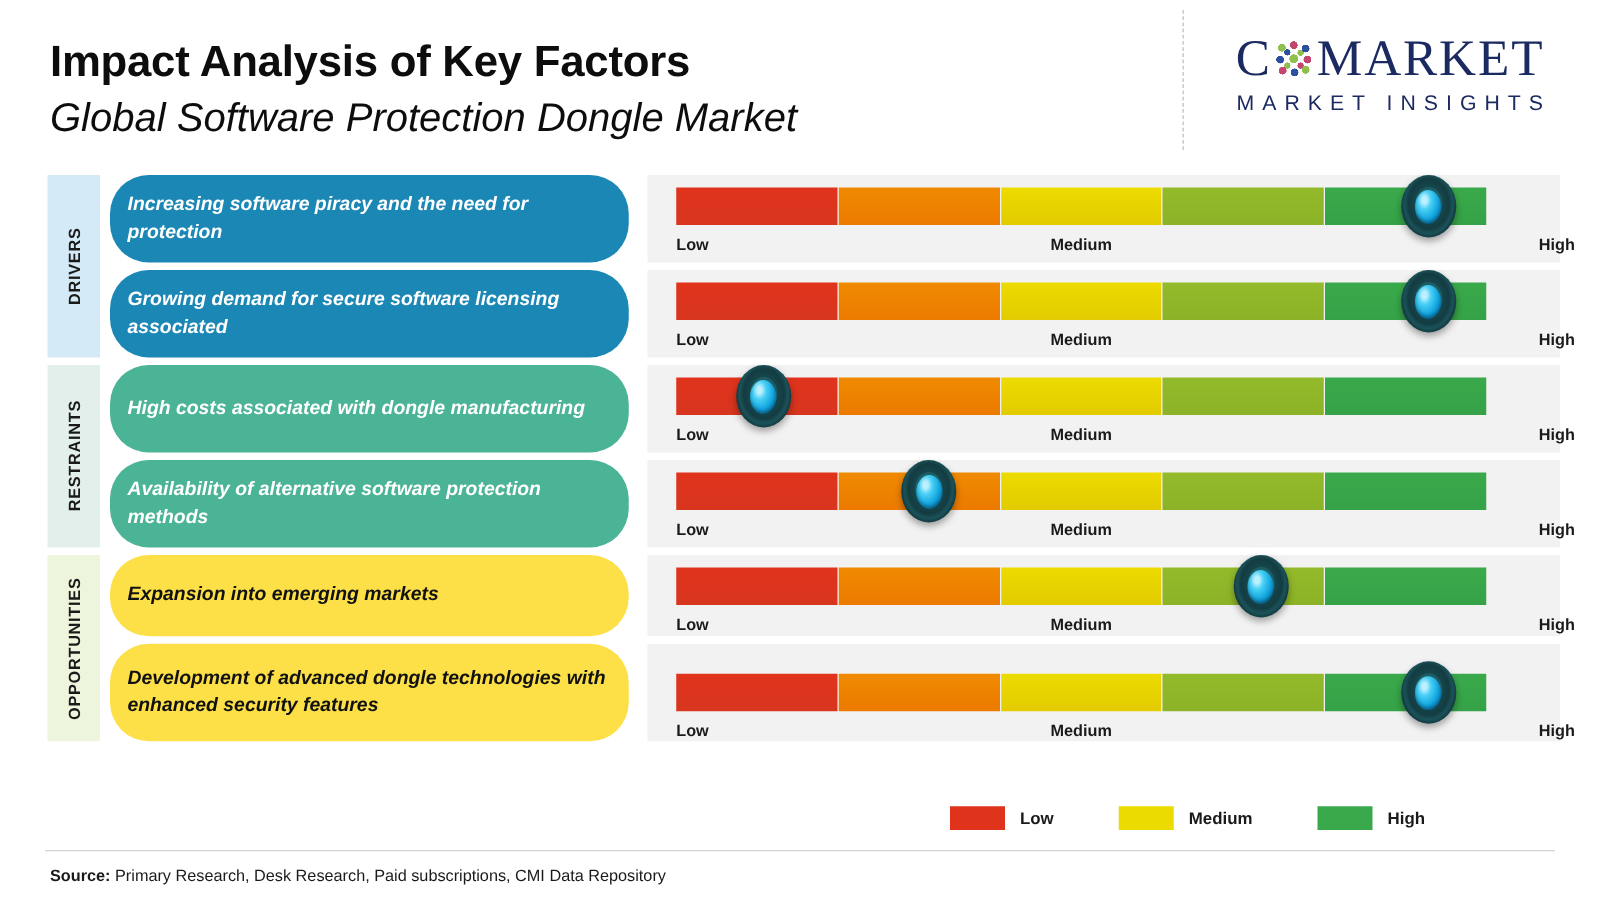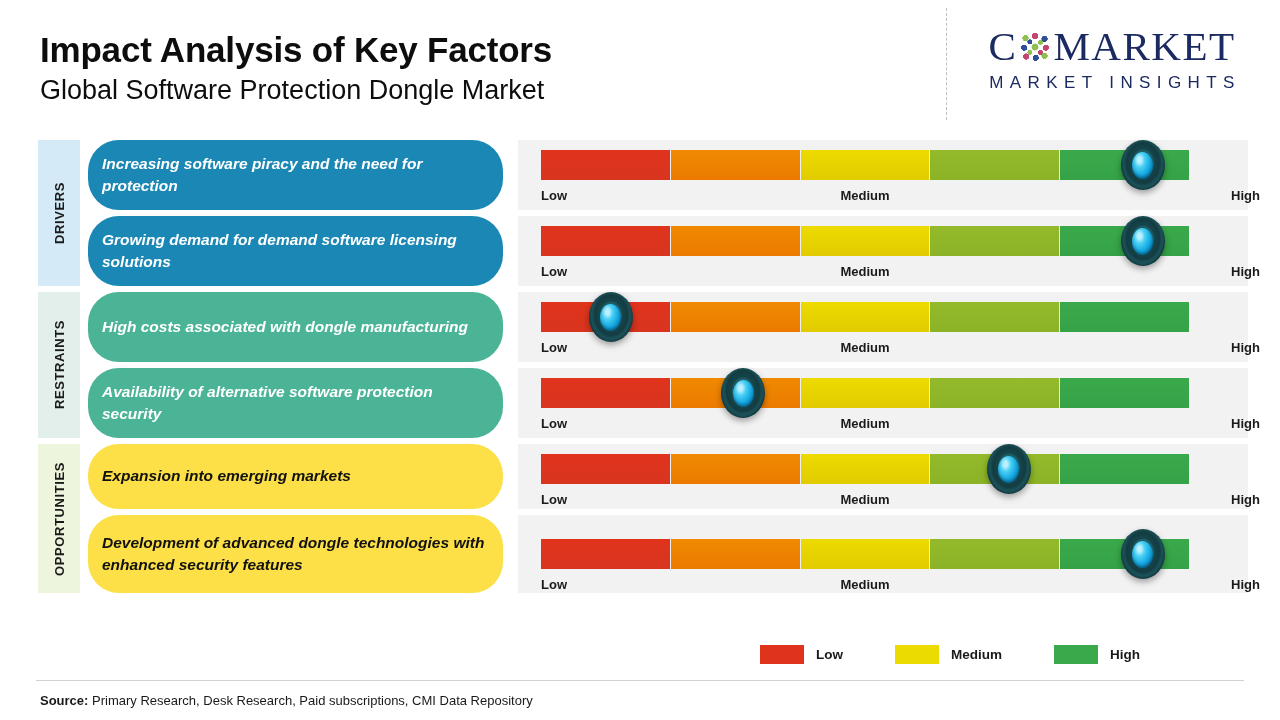--- a/index.html
+++ b/index.html
@@ -11,22 +11,22 @@
   }
   #page { position: relative; width: 1280px; height: 720px; background:#fff; }
 
   
   .title-block { position: absolute; left: 40px; top: 30px; }
   .title-main {
     font-size: 35px; font-weight: bold; color: #0d0d0d;
     letter-spacing: -0.2px; line-height: 1.15; white-space: nowrap;
   }
   .title-sub {
-    font-size: 27px; font-weight: normal; color: #0d0d0d;
-    line-height: 1.25; margin-top: 4px; white-space: nowrap;
+    font-size: 32px; font-weight: normal; color: #0d0d0d;
+    line-height: 1.25; margin-top: 4px; white-space: nowrap; font-style: italic;
   }
 
   .logo-divider {
     position: absolute; left: 946px; top: 8px; width: 0; height: 112px;
     border-left: 1px dashed #b9c0c6;
   }
   .logo { position: absolute; left: 962px; top: 26px; width: 300px; text-align: center; }
   .logo-word {
     font-family: "Liberation Serif", serif;
     font-size: 41px; color: #1b2a60; letter-spacing: 1.5px;
@@ -186,21 +186,21 @@
             </div>
             <div class="scale">
               <span class="lo">Low</span>
               <span class="md">Medium</span>
               <span class="hi">High</span>
             </div>
           </div>
         </div>
 
         <div class="row" style="height:70px;">
-          <div class="card">Growing demand for demand software licensing solutions</div>
+          <div class="card">Growing demand for secure software licensing associated</div>
           <div class="gauge-wrap">
             <div class="gauge">
               <div class="seg s0"></div>
               <div class="seg s1"></div>
               <div class="seg s2"></div>
               <div class="seg s3"></div>
               <div class="seg s4"></div>
               <div class="marker" style="left:92.9%;">
                 <div class="bead"></div>
               </div>
@@ -237,21 +237,21 @@
             </div>
             <div class="scale">
               <span class="lo">Low</span>
               <span class="md">Medium</span>
               <span class="hi">High</span>
             </div>
           </div>
         </div>
 
         <div class="row" style="height:70px;">
-          <div class="card">Availability of alternative software protection security</div>
+          <div class="card">Availability of alternative software protection methods</div>
           <div class="gauge-wrap">
             <div class="gauge">
               <div class="seg s0"></div>
               <div class="seg s1"></div>
               <div class="seg s2"></div>
               <div class="seg s3"></div>
               <div class="seg s4"></div>
               <div class="marker" style="left:31.2%;">
                 <div class="bead"></div>
               </div>

